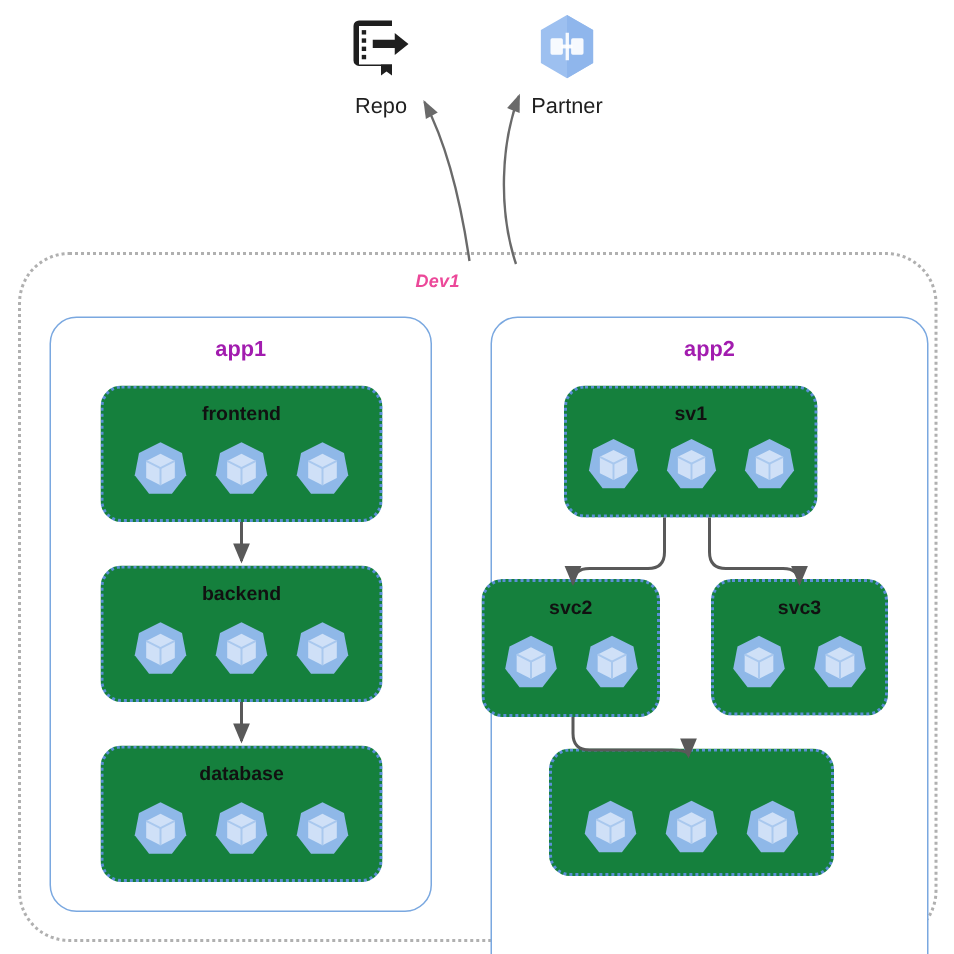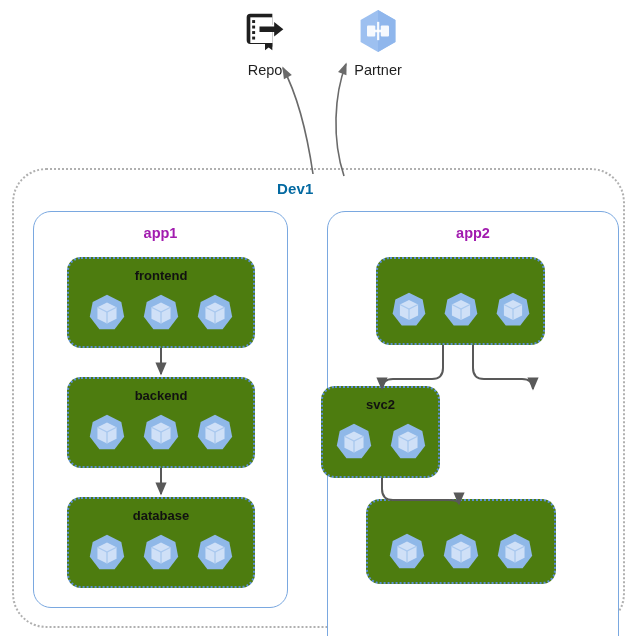--- a/index.html
+++ b/index.html
@@ -40,25 +40,26 @@
   
   .env-box {
     position: absolute;
     border: 2.5px dotted #b0b0b0;
     border-radius: 34px;
     background: transparent;
     box-sizing: border-box;
   }
   .env-title {
     position: absolute;
-    font-size: 15px;
+    font-size: 12px;
     font-weight: bold;
-    color: #0369a1;
+    color: #ec4899;
     white-space: nowrap;
     letter-spacing: .2px;
+    font-style: italic;
   }
 
   
   .app-box {
     position: absolute;
     border: 1.6px solid #7aa8e0;
     border-radius: 18px;
     background: #ffffff;
     box-sizing: border-box;
   }
@@ -72,21 +73,21 @@
     font-weight: bold;
     color: #a21caf;
     white-space: nowrap;
   }
 
   
   .svc-box {
     position: absolute;
     border: 2.4px dotted #5b8fd6;
     border-radius: 14px;
-    background: #4d7c0f;
+    background: #15803d;
     box-sizing: border-box;
   }
   .svc-title {
     position: absolute;
     width: 100%;
     text-align: center;
     top: 9px;
     left: 0;
     font-size: 13px;
     font-weight: bold;
@@ -112,21 +113,21 @@
     width: 636px;
     height: 636px;
     pointer-events: none;
   }
 </style>
 </head>
 <body>
 
 <div id="canvas">
 
-  <div class="ext-node" style="left:210px; top:10px;">
+  <div class="ext-node" style="left:199px; top:10px;">
     <span class="ext-icon">
       <svg width="44" height="44" viewBox="0 0 48 48" aria-hidden="true">
 
         <path d="M8 4 h24 v12 h-6 v8 h6 v16 l-4 -3 l-4 3 v-3 H8 a4 4 0 0 1 -4 -4 V8 a4 4 0 0 1 4 -4 z" fill="#1f1f1f"></path>
         <rect x="8" y="8" width="24" height="28" fill="#ffffff"></rect>
 
         <rect x="10" y="11" width="3.2" height="3.2" fill="#1f1f1f"></rect>
         <rect x="10" y="17" width="3.2" height="3.2" fill="#1f1f1f"></rect>
         <rect x="10" y="23" width="3.2" height="3.2" fill="#1f1f1f"></rect>
         <rect x="10" y="29" width="3.2" height="3.2" fill="#1f1f1f"></rect>
@@ -266,20 +267,21 @@
           </svg>
       </span>
     </div>
   </div>
 
   <div class="app-box" style="left:327px; top:211px; width:292px; height:456px;">
     <div class="app-title">app2</div>
   </div>
 
   <div class="svc-box" style="left:376px; top:257px; width:169px; height:88px;">
+    <div class="svc-title">sv1</div>
     <div class="pod-row" style="top:31px;">
       <span class="pod">
         <svg width="40" height="40" viewBox="0 0 44 44">
             <g>
           <path d="M22 3 L37 10.5 L40 26 L30 39 L14 39 L4 26 L7 10.5 Z" fill="#8fb8e8"></path>
           <path d="M22 11 L32 16 V28 L22 33 L12 28 V16 Z" fill="#cfe0f7"></path>
           <path d="M12 16 L22 21 L32 16" fill="none" stroke="#a9c8ee" stroke-width="1.4"></path>
           <path d="M22 21 V33" fill="none" stroke="#a9c8ee" stroke-width="1.4"></path>
         </g>
           </svg>
@@ -326,20 +328,45 @@
           <path d="M22 3 L37 10.5 L40 26 L30 39 L14 39 L4 26 L7 10.5 Z" fill="#8fb8e8"></path>
           <path d="M22 11 L32 16 V28 L22 33 L12 28 V16 Z" fill="#cfe0f7"></path>
           <path d="M12 16 L22 21 L32 16" fill="none" stroke="#a9c8ee" stroke-width="1.4"></path>
           <path d="M22 21 V33" fill="none" stroke="#a9c8ee" stroke-width="1.4"></path>
         </g>
           </svg>
       </span>
     </div>
   </div>
 
+  <div class="svc-box" style="left:474px; top:386px; width:118px; height:91px;">
+    <div class="svc-title">svc3</div>
+    <div class="pod-row" style="top:33px;">
+      <span class="pod">
+        <svg width="42" height="42" viewBox="0 0 44 44">
+            <g>
+          <path d="M22 3 L37 10.5 L40 26 L30 39 L14 39 L4 26 L7 10.5 Z" fill="#8fb8e8"></path>
+          <path d="M22 11 L32 16 V28 L22 33 L12 28 V16 Z" fill="#cfe0f7"></path>
+          <path d="M12 16 L22 21 L32 16" fill="none" stroke="#a9c8ee" stroke-width="1.4"></path>
+          <path d="M22 21 V33" fill="none" stroke="#a9c8ee" stroke-width="1.4"></path>
+        </g>
+          </svg>
+      </span>
+      <span class="pod">
+        <svg width="42" height="42" viewBox="0 0 44 44">
+            <g>
+          <path d="M22 3 L37 10.5 L40 26 L30 39 L14 39 L4 26 L7 10.5 Z" fill="#8fb8e8"></path>
+          <path d="M22 11 L32 16 V28 L22 33 L12 28 V16 Z" fill="#cfe0f7"></path>
+          <path d="M12 16 L22 21 L32 16" fill="none" stroke="#a9c8ee" stroke-width="1.4"></path>
+          <path d="M22 21 V33" fill="none" stroke="#a9c8ee" stroke-width="1.4"></path>
+        </g>
+          </svg>
+      </span>
+    </div>
+  </div>
 
   <div class="svc-box" style="left:366px; top:499px; width:190px; height:85px;">
     <div class="pod-row" style="top:30px;">
       <span class="pod">
         <svg width="42" height="42" viewBox="0 0 44 44">
             <g>
           <path d="M22 3 L37 10.5 L40 26 L30 39 L14 39 L4 26 L7 10.5 Z" fill="#8fb8e8"></path>
           <path d="M22 11 L32 16 V28 L22 33 L12 28 V16 Z" fill="#cfe0f7"></path>
           <path d="M12 16 L22 21 L32 16" fill="none" stroke="#a9c8ee" stroke-width="1.4"></path>
           <path d="M22 21 V33" fill="none" stroke="#a9c8ee" stroke-width="1.4"></path>

